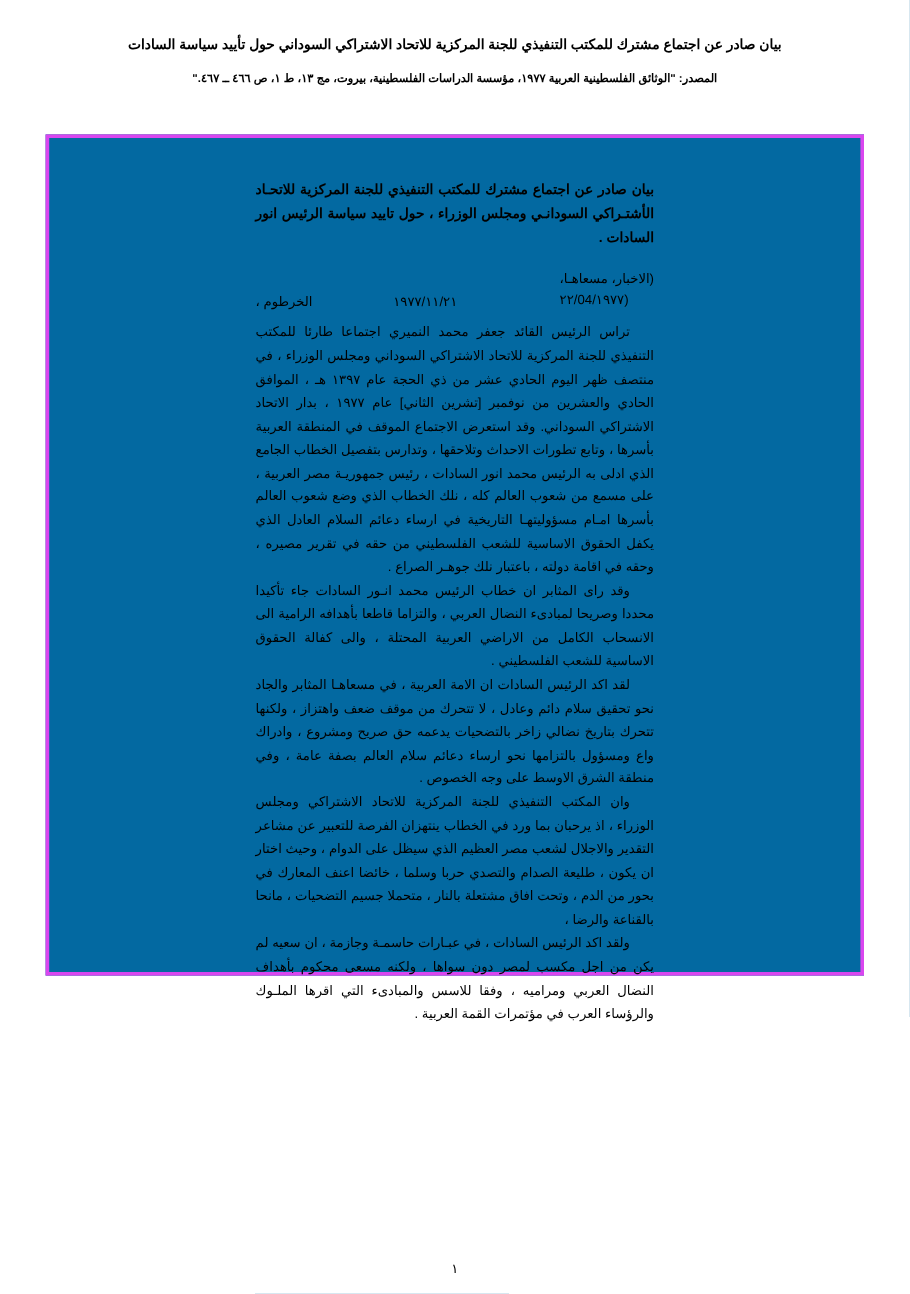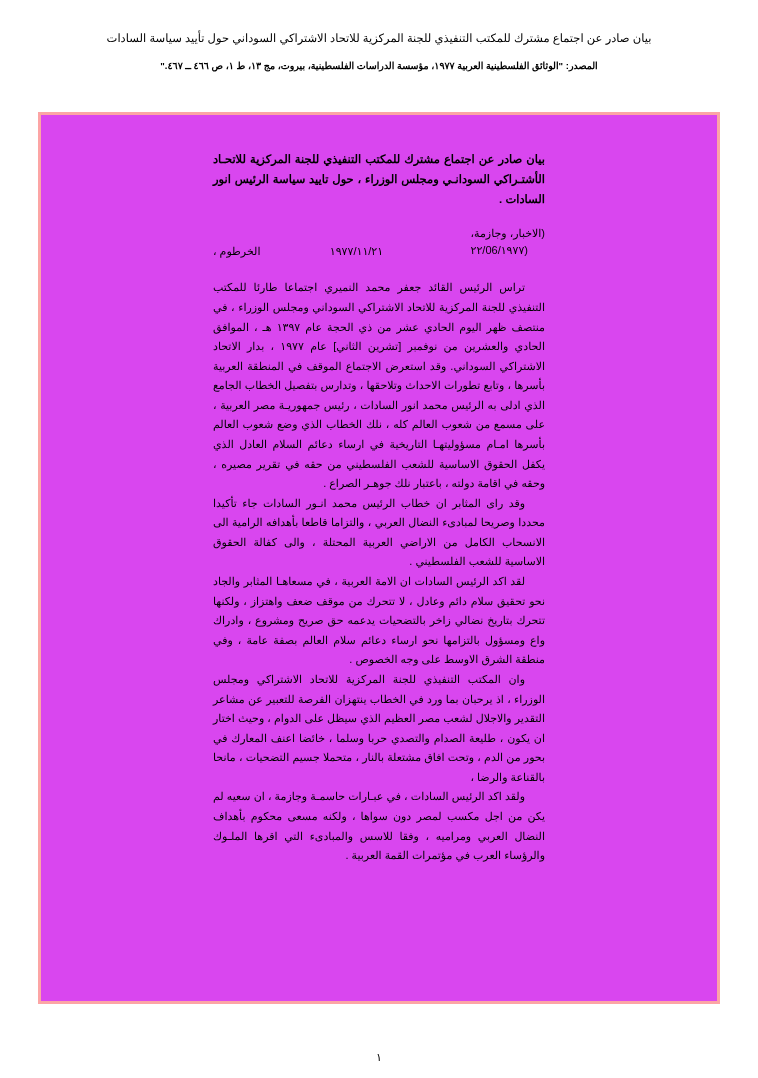--- a/index.html
+++ b/index.html
@@ -21,42 +21,42 @@
     position: relative;
     box-sizing: border-box;
   }
   
   .doc-header {
     padding: 30px 34px 0 34px;
     text-align: center;
   }
   .doc-title {
     font-size: 11.5px;
-    font-weight: normal;
+    font-weight: bold;
     line-height: 1.5;
     letter-spacing: 0px;
     direction: rtl;
   }
   .doc-source {
     font-size: 9.5px;
     font-weight: bold;
     margin-top: 12px;
     direction: rtl;
     line-height: 1.5;
   }
   
   .frame {
     position: absolute;
     left: 38px;
     top: 112px;
     width: 682px;
-    height: 892px;
-    border: 3px solid #fca5a5;
+    height: 701px;
+    border: 3px solid #d946ef;
     box-sizing: border-box;
-    background: #d946ef;
+    background: #0369a1;
   }
   .frame-inner {
     position: absolute;
     left: 0; top: 0; right: 0; bottom: 0;
     padding: 34px 40px 20px 40px;
     box-sizing: border-box;
   }
   .content-col {
     width: 332px;
     margin: 0 auto 0 auto;
@@ -90,21 +90,21 @@
   }
   .dateline .src {
     text-align: left;
     line-height: 1.5;
     white-space: nowrap;
   }
   .dateline .src .l2 {
     display: block;
   }
   .body-text {
-    margin-top: 20px;
+    margin-top: 10px;
   }
   .body-text p {
     margin: 0 0 0 0;
     font-size: 11px;
     line-height: 1.78;
     text-align: justify;
     text-align-last: right;
     text-indent: 20px;
     letter-spacing: 0px;
   }
@@ -133,22 +133,22 @@
   <div class="frame">
     <div class="frame-inner">
       <div class="content-col">
 
         <div class="heading">بيان صادر عن اجتماع مشترك للمكتب التنفيذي للجنة المركزية للاتحـاد الأشتـراكي السودانـي ومجلس الوزراء ، حول تاييد سياسة الرئيس انور السادات .</div>
 
         <div class="dateline">
           <span class="city">الخرطوم ،</span>
           <span class="mid">١٩٧٧/١١/٢١</span>
           <span class="src">
-            <span>(الاخبار، وجازمة،</span>
-            <span class="l2">(١٩٧٧/06/٢٢</span>
+            <span>(الاخبار، مسعاهـا،</span>
+            <span class="l2">(١٩٧٧/04/٢٢</span>
           </span>
         </div>
 
         <div class="body-text">
           <p>تراس الرئيس القائد جعفر محمد النميري اجتماعا طارئا للمكتب التنفيذي للجنة المركزية للاتحاد الاشتراكي السوداني ومجلس الوزراء ، في منتصف ظهر اليوم الحادي عشر من ذي الحجة عام ١٣٩٧ هـ ، الموافق الحادي والعشرين من نوفمبر [تشرين الثاني] عام ١٩٧٧ ، بدار الاتحاد الاشتراكي السوداني. وقد استعرض الاجتماع الموقف في المنطقة العربية بأسرها ، وتابع تطورات الاحداث وتلاحقها ، وتدارس بتفصيل الخطاب الجامع الذي ادلى به الرئيس محمد انور السادات ، رئيس جمهوريـة مصر العربية ، على مسمع من شعوب العالم كله ، نلك الخطاب الذي وضع شعوب العالم بأسرها امـام مسؤوليتهـا التاريخية في ارساء دعائم السلام العادل الذي يكفل الحقوق الاساسية للشعب الفلسطيني من حقه في تقرير مصيره ، وحقه في اقامة دولته ، باعتبار نلك جوهـر الصراع .</p>
           <p>وقد راى المثابر ان خطاب الرئيس محمد انـور السادات جاء تأكيدا محددا وصريحا لمبادىء النضال العربي ، والتزاما قاطعا بأهدافه الرامية الى الانسحاب الكامل من الاراضي العربية المحتلة ، والى كفالة الحقوق الاساسية للشعب الفلسطيني .</p>
           <p class="bolded">لقد اكد الرئيس السادات ان الامة العربية ، في مسعاهـا المثابر والجاد نحو تحقيق سلام دائم وعادل ، لا تتحرك من موقف ضعف واهتزاز ، ولكنها تتحرك بتاريخ نضالي زاخر بالتضحيات يدعمه حق صريح ومشروع ، وادراك واع ومسؤول بالتزامها نحو ارساء دعائم سلام العالم بصفة عامة ، وفي منطقة الشرق الاوسط على وجه الخصوص .</p>
           <p class="bolded">وان المكتب التنفيذي للجنة المركزية للاتحاد الاشتراكي ومجلس الوزراء ، اذ يرحبان بما ورد في الخطاب ينتهزان الفرصة للتعبير عن مشاعر التقدير والاجلال لشعب مصر العظيم الذي سيظل على الدوام ، وحيث اختار ان يكون ، طليعة الصدام والتصدي حربا وسلما ، خائضا اعنف المعارك في بحور من الدم ، وتحت افاق مشتعلة بالنار ، متحملا جسيم التضحيات ، مانحا بالقناعة والرضا ،</p>
           <p class="bolded">ولقد اكد الرئيس السادات ، في عبـارات حاسمـة وجازمة ، ان سعيه لم يكن من اجل مكسب لمصر دون سواها ، ولكنه مسعى محكوم بأهداف النضال العربي ومراميه ، وفقا للاسس والمبادىء التي اقرها الملـوك والرؤساء العرب في مؤتمرات القمة العربية .</p>
         </div>

